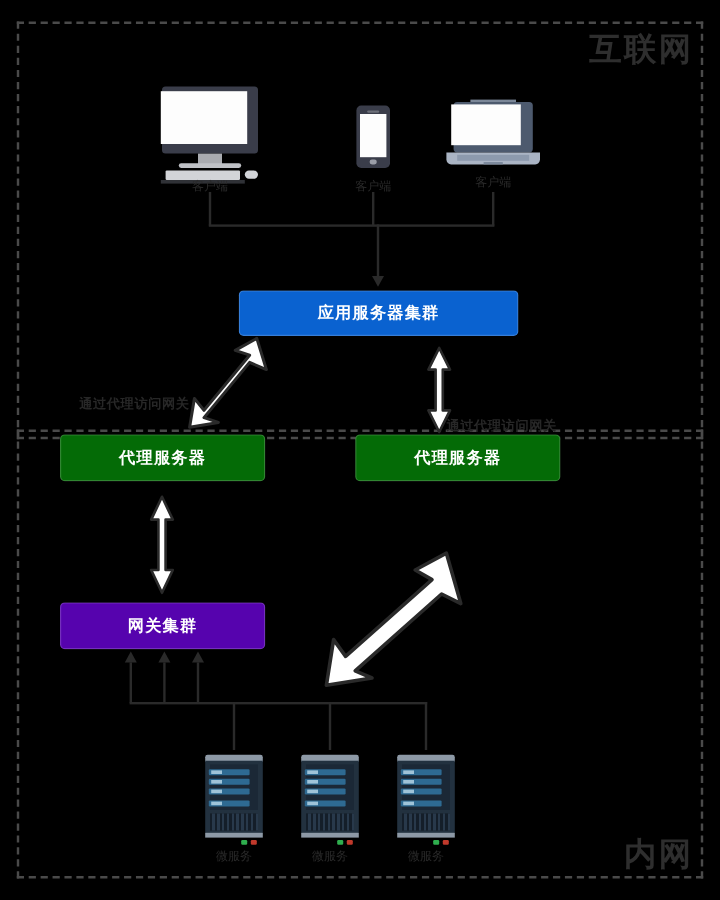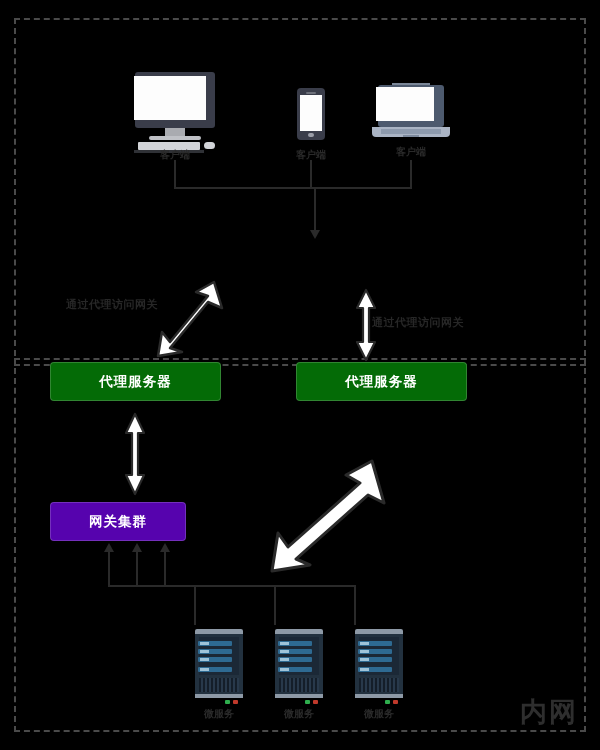--- a/index.html
+++ b/index.html
@@ -25,50 +25,50 @@
   
   .node-box{
     position:absolute;box-sizing:border-box;border-radius:4px;
     display:flex;align-items:center;justify-content:center;
     color:#fff;font-size:13.5px;font-weight:bold;letter-spacing:1px;
     border:1px solid rgba(255,255,255,.18);
   }
   #box-app{left:199px;top:242px;width:233px;height:38px;background:#0a62d0;}
   #box-proxy-left{left:50px;top:362px;width:171px;height:39px;background:#046b06;}
   #box-proxy-right{left:296px;top:362px;width:171px;height:39px;background:#046b06;}
-  #box-gateway{left:50px;top:502px;width:136px;height:39px;background:#5603ae;}
+  #box-gateway{left:50px;top:502px;width:171px;height:39px;background:#5603ae;}
 
   
   .ln{position:absolute;background:#2a2a2a;}
   .ln-h{height:2px;}
   .ln-v{width:2px;}
 
   
   .tip{position:absolute;width:0;height:0;}
   .tip-down{border-left:5px solid transparent;border-right:5px solid transparent;border-top:9px solid #2a2a2a;}
   .tip-up{border-left:5px solid transparent;border-right:5px solid transparent;border-bottom:9px solid #2a2a2a;}
 
   
   .bigarrow{position:absolute;}
   .bigarrow svg{display:block;overflow:visible;}
 
   
   .anno{
     position:absolute;font-size:11px;color:#272727;white-space:nowrap;
-    letter-spacing:.5px;font-weight:bold;
+    letter-spacing:.5px;font-weight:bold;margin-top:32px;
   }
   #anno-left{left:66px;top:297px;}
   #anno-right{left:372px;top:315px;}
 
   
   .device{position:absolute;}
   .device-label{
     position:absolute;width:120px;text-align:center;left:50%;
     transform:translateX(-50%);
-    font-size:10px;color:#2a2a2a;white-space:nowrap;font-weight:bold;
+    font-size:10px;color:#2a2a2a;white-space:nowrap;font-weight:normal;
   }
 
   
   #dev-desktop{left:130px;top:72px;width:90px;height:72px;}
   .mon-frame{position:absolute;left:5px;top:0;width:80px;height:56px;
     background:#3a3d4a;border-radius:3px;}
   .mon-screen{position:absolute;left:4px;top:4px;width:72px;height:44px;background:#fdfdfd;}
   .mon-neck{position:absolute;left:35px;top:56px;width:20px;height:9px;background:#a9abb0;}
   .mon-base{position:absolute;left:19px;top:64px;width:52px;height:4px;background:#bfc1c6;border-radius:2px;}
   .kbd{position:absolute;left:8px;top:70px;width:62px;height:8px;background:#d2d4d8;border-radius:1px;}
@@ -85,40 +85,41 @@
   
   #dev-laptop{left:372px;top:83px;width:78px;height:58px;}
   .lt-lid{position:absolute;left:6px;top:2px;width:66px;height:42px;background:#4d5a6e;border-radius:3px;}
   .lt-screen{position:absolute;left:4px;top:4px;width:58px;height:34px;background:#fdfdfd;}
   .lt-base{position:absolute;left:0;top:44px;width:78px;height:10px;background:#aab4c4;border-radius:0 0 4px 4px;}
   .lt-keys{position:absolute;left:9px;top:46px;width:60px;height:5px;background:#8d9aad;}
   .lt-pad{position:absolute;left:31px;top:52px;width:16px;height:2px;background:#7d8a9d;}
   .lt-hinge{position:absolute;left:20px;top:0;width:38px;height:2px;background:#7b8798;}
 
   
-  .server{position:absolute;width:48px;height:78px;margin-left:24px;}
+  .server{position:absolute;width:48px;height:78px;}
   .sv-top{position:absolute;left:0;top:4px;width:48px;height:6px;background:#8d99a6;border-radius:2px 2px 0 0;}
   .sv-body{position:absolute;left:0;top:9px;width:48px;height:62px;background:#22313f;border-radius:0 0 3px 3px;}
   .sv-panel{position:absolute;left:4px;top:3px;width:40px;height:38px;background:#1b2836;}
   .sv-bar{position:absolute;left:3px;width:34px;height:5px;background:#2e6a92;border-radius:1px;}
   .sv-bar i{position:absolute;left:2px;top:1px;width:9px;height:3px;background:#9fc3d8;display:block;}
   .sv-vent{position:absolute;left:4px;top:44px;width:40px;height:14px;background:#141e29;
     background-image:repeating-linear-gradient(90deg,#141e29 0 2px,#28394b 2px 4px);}
   .sv-foot{position:absolute;left:0;top:60px;width:48px;height:4px;background:#8d99a6;}
   .sv-led-g{position:absolute;left:30px;top:66px;width:5px;height:4px;background:#2fae4e;border-radius:1px;}
   .sv-led-r{position:absolute;left:38px;top:66px;width:5px;height:4px;background:#c0392b;border-radius:1px;}
 </style>
 </head>
 <body>
 
 <div id="stage">
 
   <div class="zone" id="zone-internet"></div>
   <div class="zone" id="zone-intranet"></div>
 
+  <div class="zone-label" id="label-internet">互联网</div>
   <div class="zone-label" id="label-intranet">内网</div>
 
   <div class="device" id="dev-desktop">
     <div>
       <div class="mon-frame"></div>
       <div class="mon-screen"></div>
       <div class="mon-neck"></div>
       <div class="mon-base"></div>
       <div class="kbd"></div>
       <div class="kbd-shadow"></div>
@@ -149,20 +150,23 @@
     <div class="device-label" style="top:62px;">客户端</div>
   </div>
 
   <div class="ln ln-v" style="left:174px;top:160px;height:28px;"></div>
   <div class="ln ln-v" style="left:310px;top:160px;height:28px;"></div>
   <div class="ln ln-v" style="left:410px;top:160px;height:28px;"></div>
   <div class="ln ln-h" style="left:174px;top:187px;width:238px;"></div>
   <div class="ln ln-v" style="left:314px;top:187px;height:44px;"></div>
   <div class="tip tip-down" style="left:310px;top:230px;"></div>
 
+  <div class="node-box" id="box-app">
+    <span>应用服务器集群</span>
+  </div>
 
   <div class="bigarrow" style="left:152px;top:278px;">
     <svg width="76" height="82" viewBox="0 0 76 82">
       <polygon points="62,4 70,30 56,24 18,70 30,74 6,78 10,54 18,64 56,18 44,14" fill="#ffffff" stroke="#2a2a2a" stroke-width="2.5" stroke-linejoin="round"></polygon>
     </svg>
   </div>
   <div class="anno" id="anno-left">通过代理访问网关</div>
 
   <div class="bigarrow" style="left:355px;top:288px;">
     <svg width="22" height="74" viewBox="0 0 22 74">

